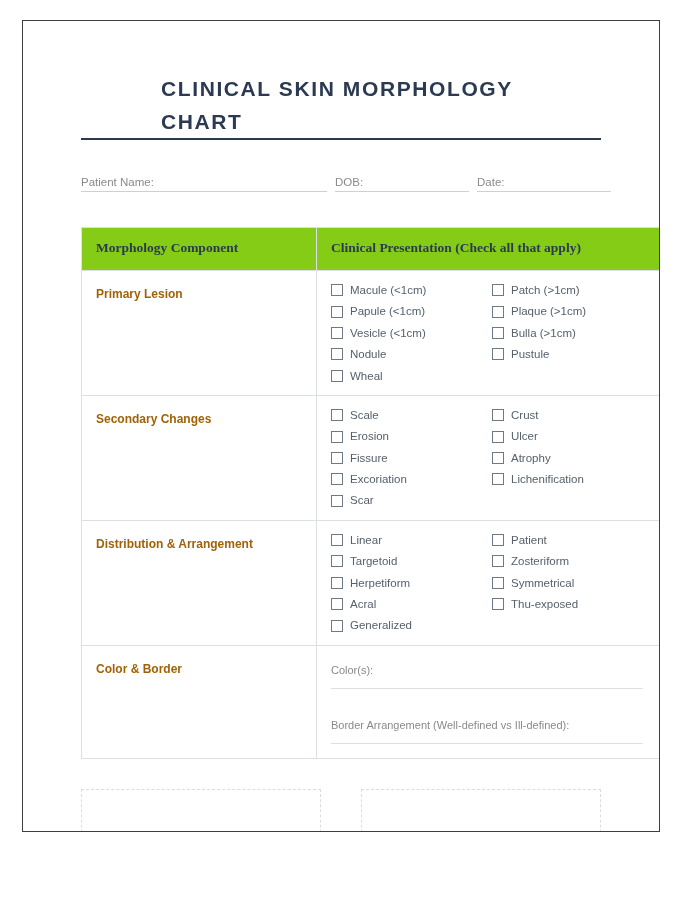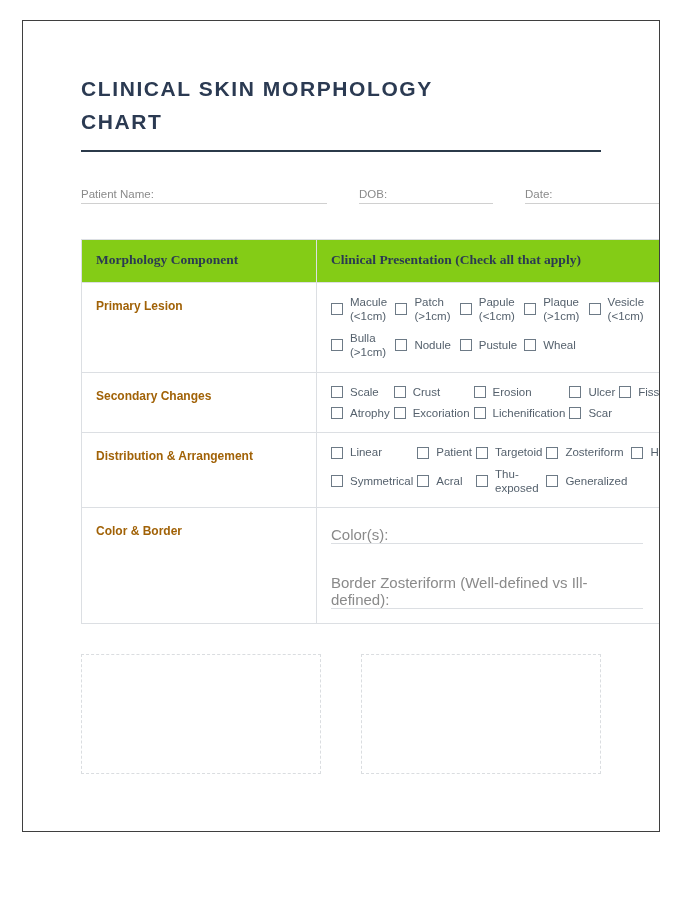--- a/index.html
+++ b/index.html
@@ -29,21 +29,21 @@
   .page-inner {
     padding: 52px 58px 0 58px;
   }
 
   
   .header {
     display: flex;
     align-items: center;
     justify-content: space-between;
     border-bottom: 2px solid #2b3a4a;
-    padding-bottom: 12px;
+    flex-direction: column;
   }
   .doc-title {
     font-size: 21px;
     font-weight: bold;
     color: #2b3a52;
     letter-spacing: 1.6px;
     line-height: 1.55;
     margin: 0;
     max-width: 360px;
     text-transform: uppercase;
@@ -54,21 +54,21 @@
     line-height: 1.5;
     width: 104px;
     text-align: left;
     margin-top: 30px;
   }
 
   
   .patient-row {
     display: flex;
     margin-top: 36px;
-    gap: 32px;
+    gap: 8px;
   }
   .field {
     border-bottom: 1px solid #d0d0d0;
     padding-bottom: 3px;
     font-size: 11.5px;
     color: #8a8a8a;
   }
   .field-name { flex: 0 0 246px; }
   .field-dob  { flex: 0 0 134px; }
   .field-date { flex: 0 0 134px; }
@@ -105,21 +105,21 @@
     color: #a16207;
     padding: 16px 14px 22px 14px;
   }
   .row-content {
     padding: 12px 10px 12px 14px;
   }
 
   
   .check-grid {
     display: grid;
-    grid-template-columns: 1fr 1fr 1fr 1fr 1fr;
+    grid-template-columns: 1fr 1fr;
     row-gap: 7px;
     column-gap: 4px;
   }
   .check-item {
     display: flex;
     align-items: center;
     gap: 7px;
   }
   .checkbox {
     width: 10px;
@@ -134,23 +134,23 @@
     color: #55616d;
     line-height: 1.25;
   }
 
   
   .text-fields {
     padding: 18px 16px 14px 14px;
   }
   .text-field {
     border-bottom: 1px solid #dcdfe3;
-    font-size: 15px;
+    font-size: 11px;
     color: #8a8a8a;
-    padding-bottom: 0;
+    padding-bottom: 12px;
   }
   .text-field + .text-field { margin-top: 30px; }
 
   
   .placeholder-row {
     display: flex;
     gap: 40px;
     margin-top: 30px;
   }
   .placeholder-box {
@@ -323,21 +323,21 @@
           </td>
         </tr>
 
         <tr>
           <td class="row-label">Color &amp; Border</td>
           <td class="text-fields">
             <div class="text-field">
               <span>Color(s):</span>
             </div>
             <div class="text-field">
-              <span>Border Zosteriform (Well-defined vs Ill-defined):</span>
+              <span>Border Arrangement (Well-defined vs Ill-defined):</span>
             </div>
           </td>
         </tr>
 
       </tbody>
     </table>
 
     <div class="placeholder-row">
       <div class="placeholder-box"></div>
       <div class="placeholder-box"></div>

